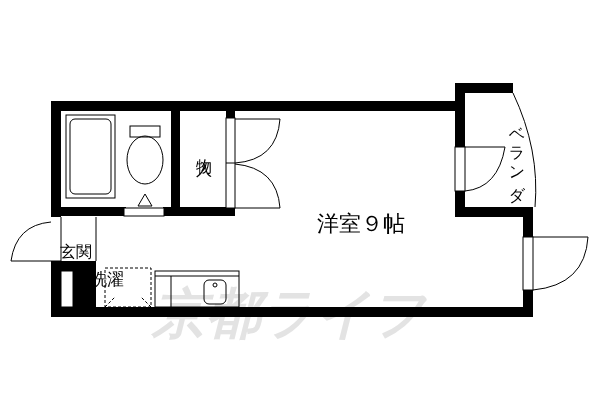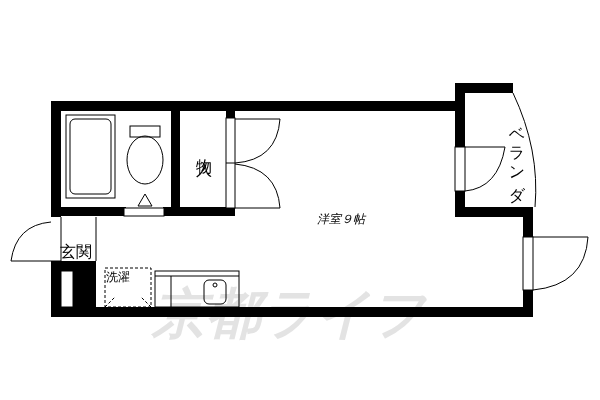--- a/index.html
+++ b/index.html
@@ -99,17 +99,17 @@
 
   <path d="M 513 93 Q 540 150 535 207" fill="none" stroke="#000" stroke-width="1"></path>
 
   <g fill="none" stroke="#000" stroke-width="1">
     <rect x="523" y="237" width="10" height="53" fill="#fff"></rect>
     <line x1="533" y1="237" x2="588" y2="237"></line>
     <path d="M 588 237 Q 585 285 533 290"></path>
   </g>
 </svg>
 
-<div class="lbl" style="left:317px; top:213px; font-size:12px;font-style:italic;">洋室９帖</div>
+<div class="lbl" style="left:317px; top:213px; font-size:22px;">洋室９帖</div>
 <div class="lbl vert" style="left:196px; top:146px; font-size:16px;">物入</div>
 <div class="lbl" style="left:60px; top:244px; font-size:16px;">玄関</div>
-<div class="lbl" style="left:106px; top:271px; font-size:12px;">洗濯</div>
+<div class="lbl" style="left:90px; top:271px; font-size:17px;">洗濯</div>
 <div class="lbl vert" style="left:509px; top:115px; font-size:16px;">ベランダ</div>
 
 </body></html>

